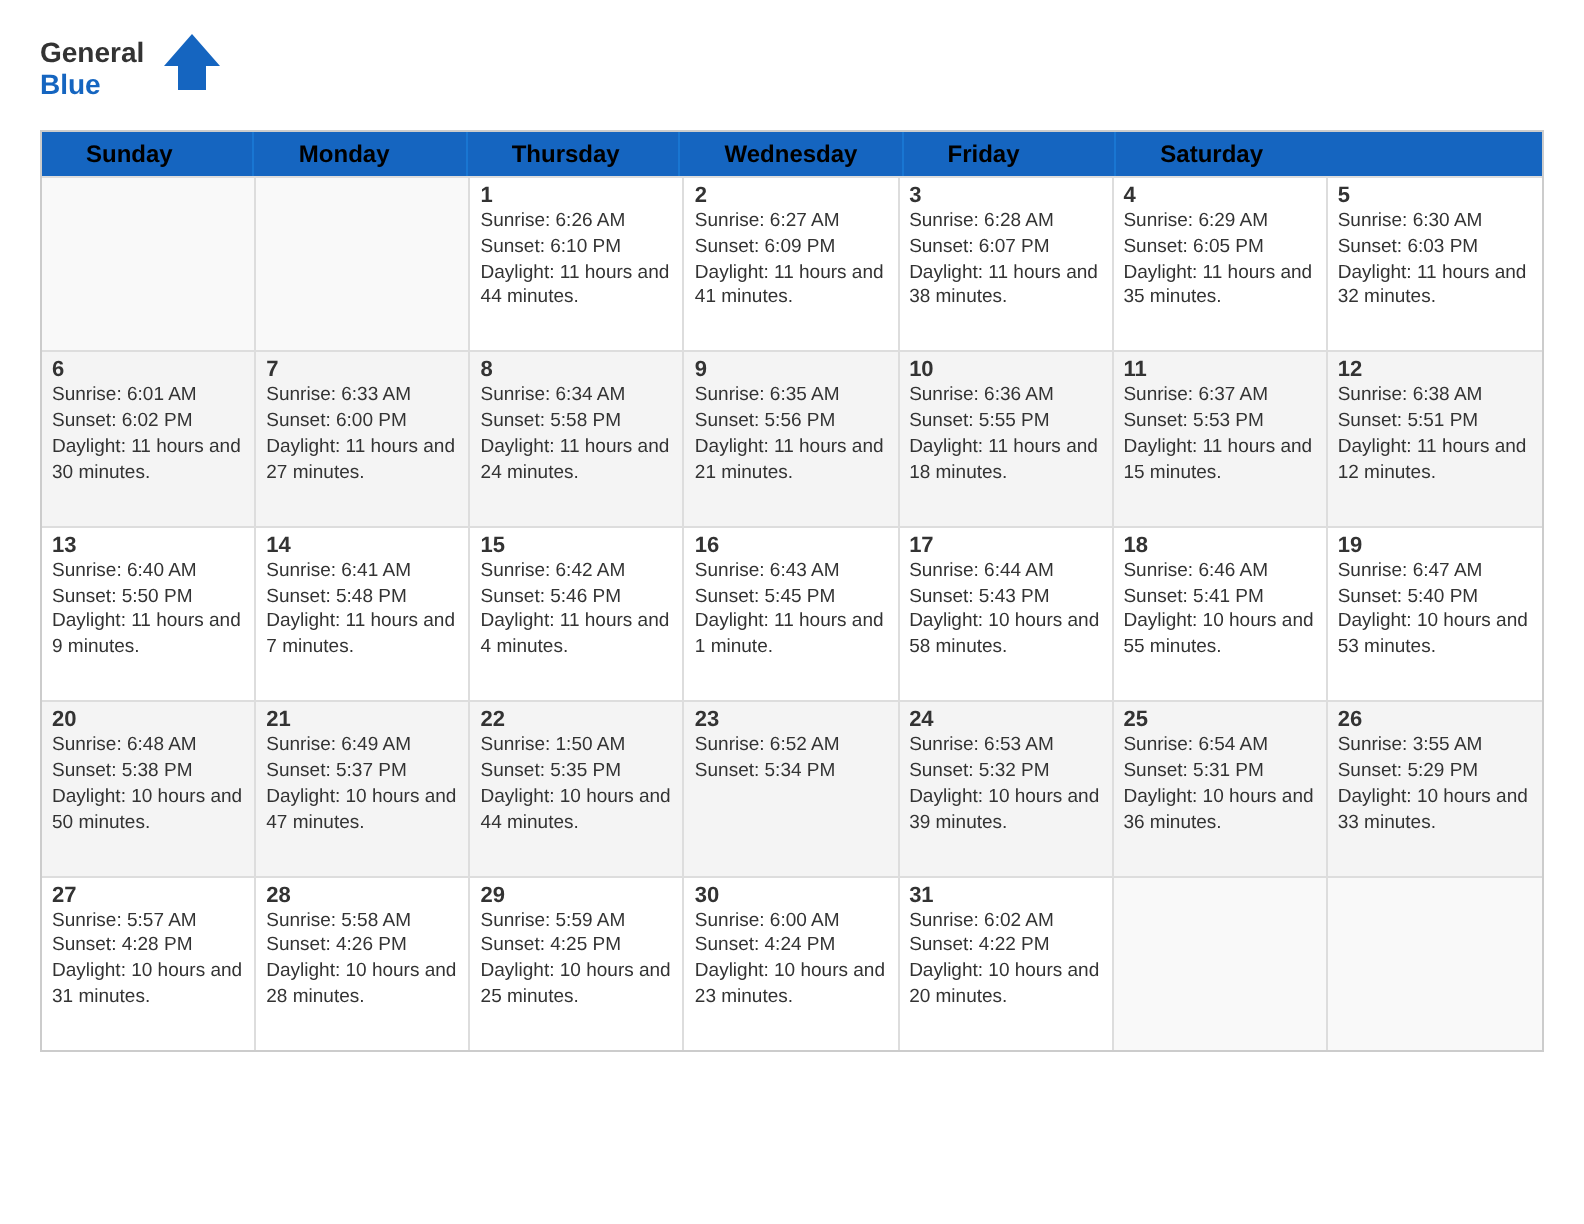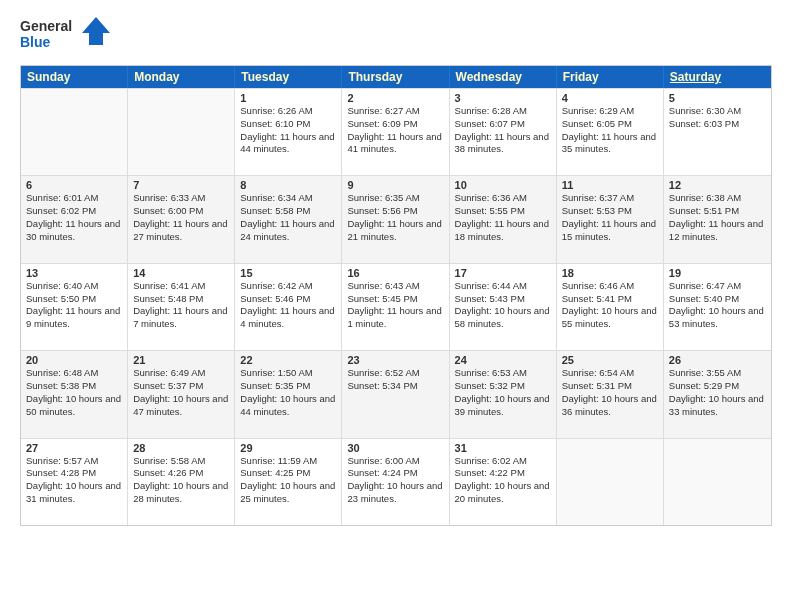--- a/index.html
+++ b/index.html
@@ -46,28 +46,28 @@
       display: flex;
       flex-direction: column;
       border: 1px solid #ccc;
     }
     .cal-header-row {
       display: grid;
       grid-template-columns: repeat(7, 1fr);
       background: #1565c0;
     }
     .cal-header-cell {
-      color: #fef9c3;
+      color: #000000;
       font-size: 12px;
       font-weight: bold;
-      padding: 4px 6px;
+      padding: 4px 22px;
       border-right: 1px solid #1976d2;
       text-align: left;
     }
-    .cal-header-cell:last-child { border-right: none; text-decoration: underline; }
+    .cal-header-cell:last-child { border-right: none; }
     .cal-body {
       display: flex;
       flex-direction: column;
       flex: 1;
     }
     .cal-week {
       display: grid;
       grid-template-columns: repeat(7, 1fr);
       flex: 1;
       border-top: 1px solid #ddd;
@@ -111,21 +111,20 @@
     <div class="title-block">
       <div class="month-year"></div>
       <div class="location"></div>
     </div>
   </div>
 
   <div class="calendar">
     <div class="cal-header-row">
     <div class="cal-header-cell">Sunday</div>
         <div class="cal-header-cell">Monday</div>
-        <div class="cal-header-cell">Tuesday</div>
         <div class="cal-header-cell">Thursday</div>
         <div class="cal-header-cell">Wednesday</div>
         <div class="cal-header-cell">Friday</div>
         <div class="cal-header-cell">Saturday</div>
       </div>
     <div class="cal-body">
     <div class="cal-week">
           <div class="cal-cell empty"></div>
           <div class="cal-cell empty"></div>
           <div class="cal-cell">
@@ -149,20 +148,21 @@
           <div class="cal-cell">
           <span class="day-num">4</span>
           <span class="cell-line">Sunrise: 6:29 AM</span><br>
           <span class="cell-line">Sunset: 6:05 PM</span><br>
           <span class="cell-line">Daylight: 11 hours and 35 minutes.</span>
         </div>
           <div class="cal-cell">
           <span class="day-num">5</span>
           <span class="cell-line">Sunrise: 6:30 AM</span><br>
           <span class="cell-line">Sunset: 6:03 PM</span><br>
+          <span class="cell-line">Daylight: 11 hours and 32 minutes.</span>
         </div>
         </div>
         <div class="cal-week">
           <div class="cal-cell alt-row">
           <span class="day-num">6</span>
           <span class="cell-line">Sunrise: 6:01 AM</span><br>
           <span class="cell-line">Sunset: 6:02 PM</span><br>
           <span class="cell-line">Daylight: 11 hours and 30 minutes.</span>
         </div>
           <div class="cal-cell alt-row">
@@ -297,21 +297,21 @@
           <span class="cell-line">Daylight: 10 hours and 31 minutes.</span>
         </div>
           <div class="cal-cell">
           <span class="day-num">28</span>
           <span class="cell-line">Sunrise: 5:58 AM</span><br>
           <span class="cell-line">Sunset: 4:26 PM</span><br>
           <span class="cell-line">Daylight: 10 hours and 28 minutes.</span>
         </div>
           <div class="cal-cell">
           <span class="day-num">29</span>
-          <span class="cell-line">Sunrise: 11:59 AM</span><br>
+          <span class="cell-line">Sunrise: 5:59 AM</span><br>
           <span class="cell-line">Sunset: 4:25 PM</span><br>
           <span class="cell-line">Daylight: 10 hours and 25 minutes.</span>
         </div>
           <div class="cal-cell">
           <span class="day-num">30</span>
           <span class="cell-line">Sunrise: 6:00 AM</span><br>
           <span class="cell-line">Sunset: 4:24 PM</span><br>
           <span class="cell-line">Daylight: 10 hours and 23 minutes.</span>
         </div>
           <div class="cal-cell">

